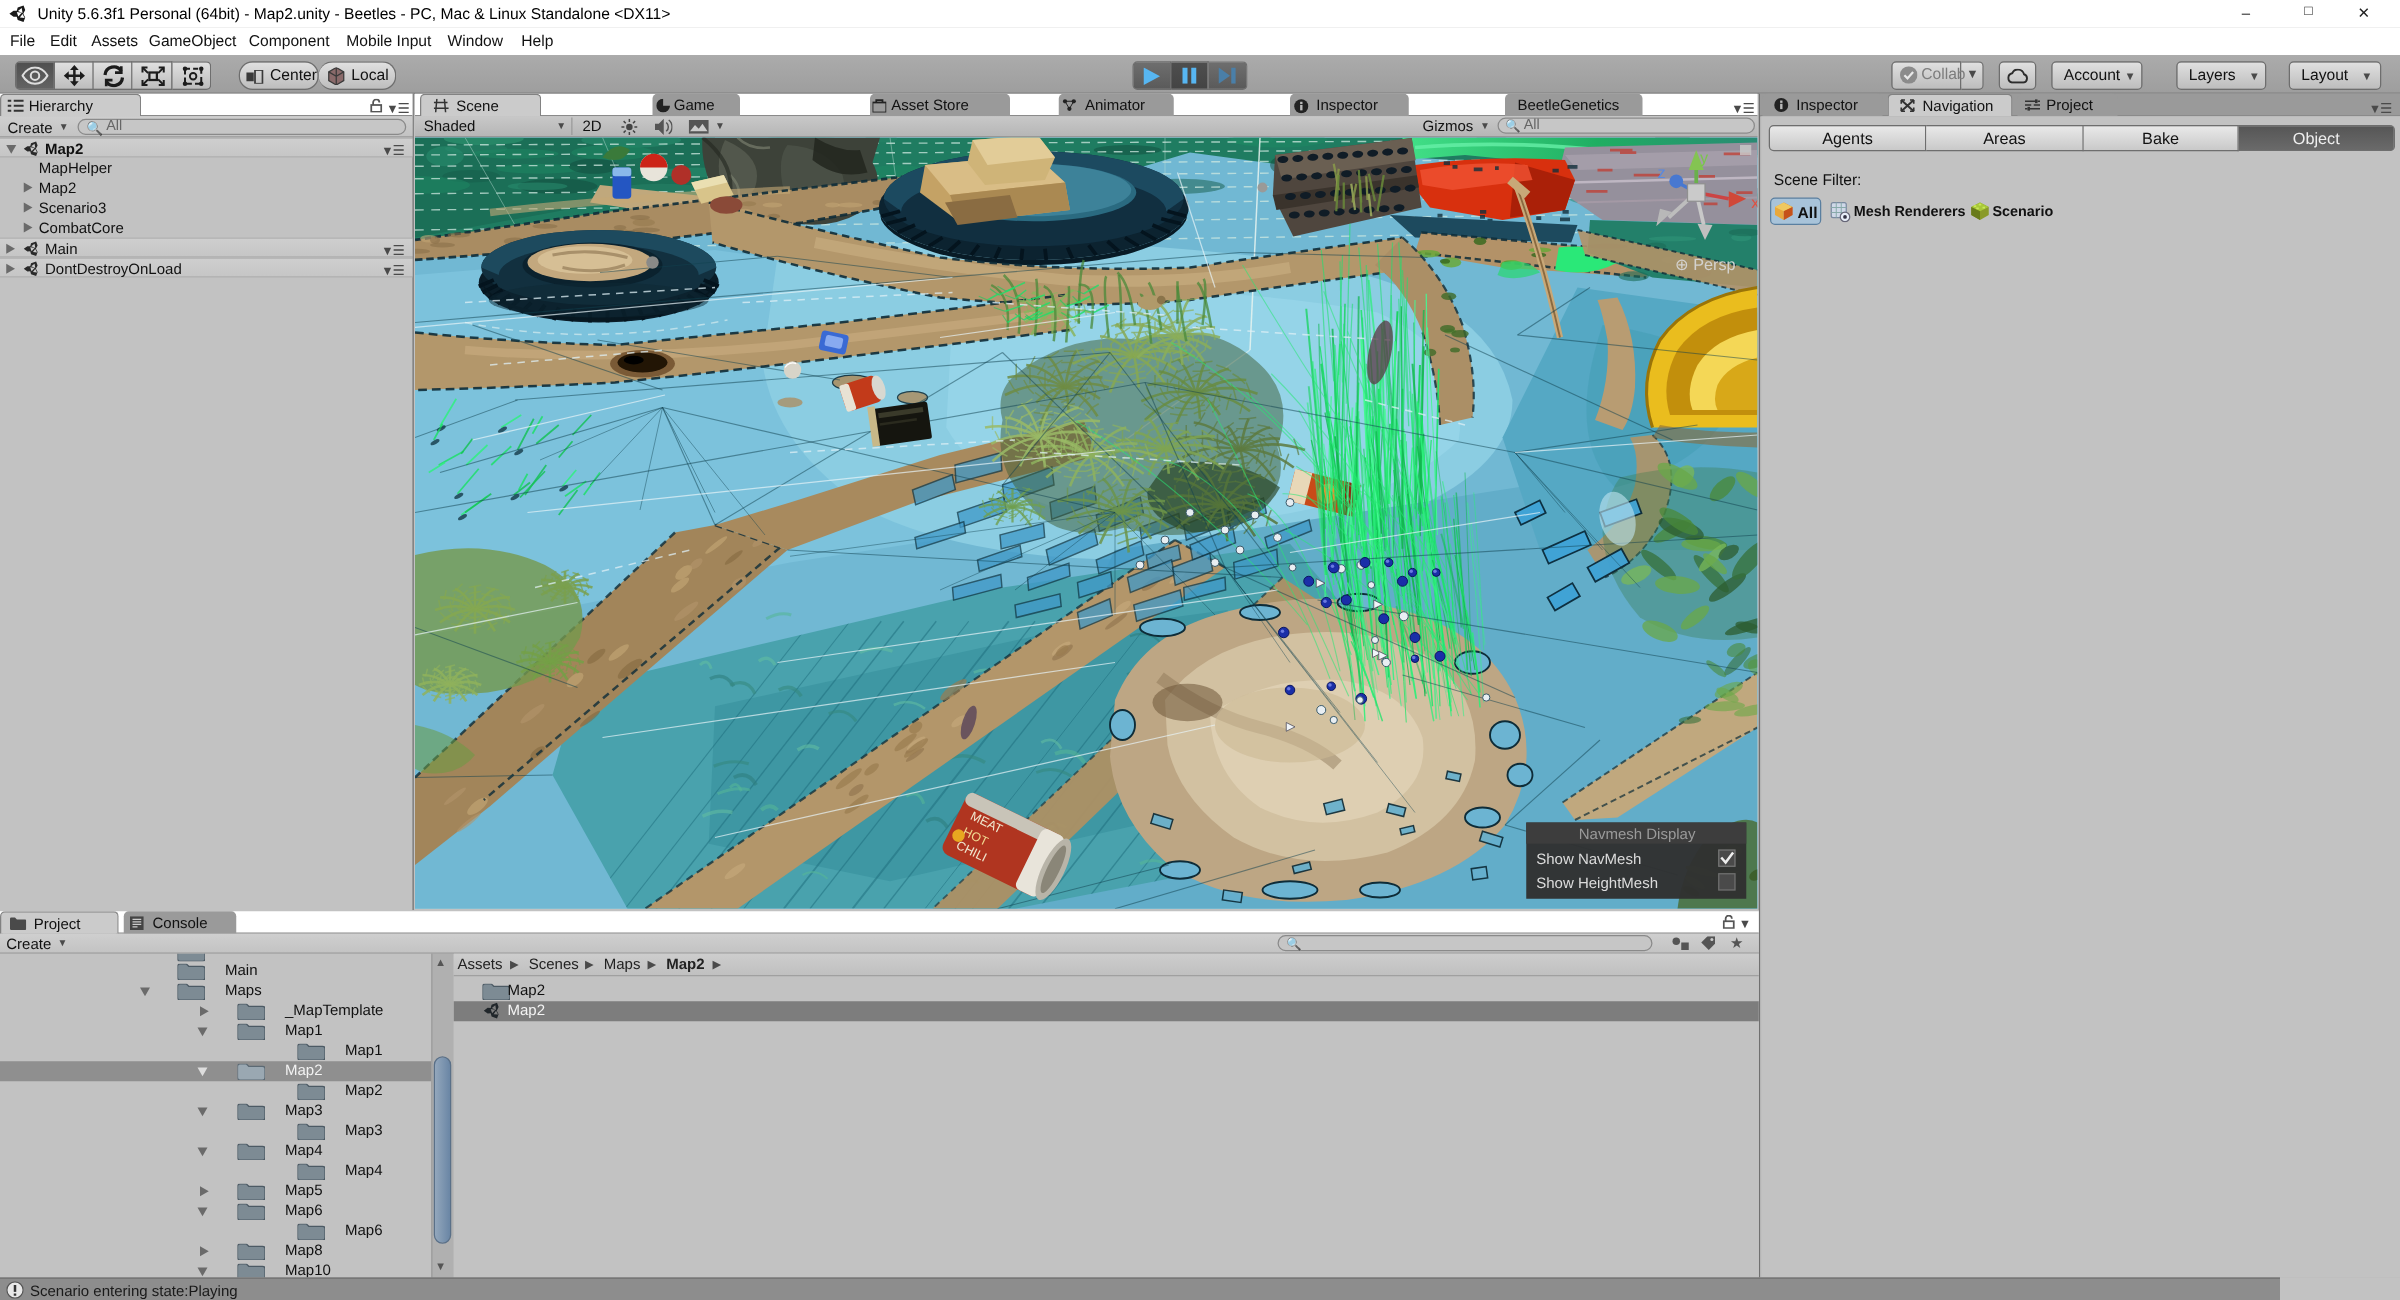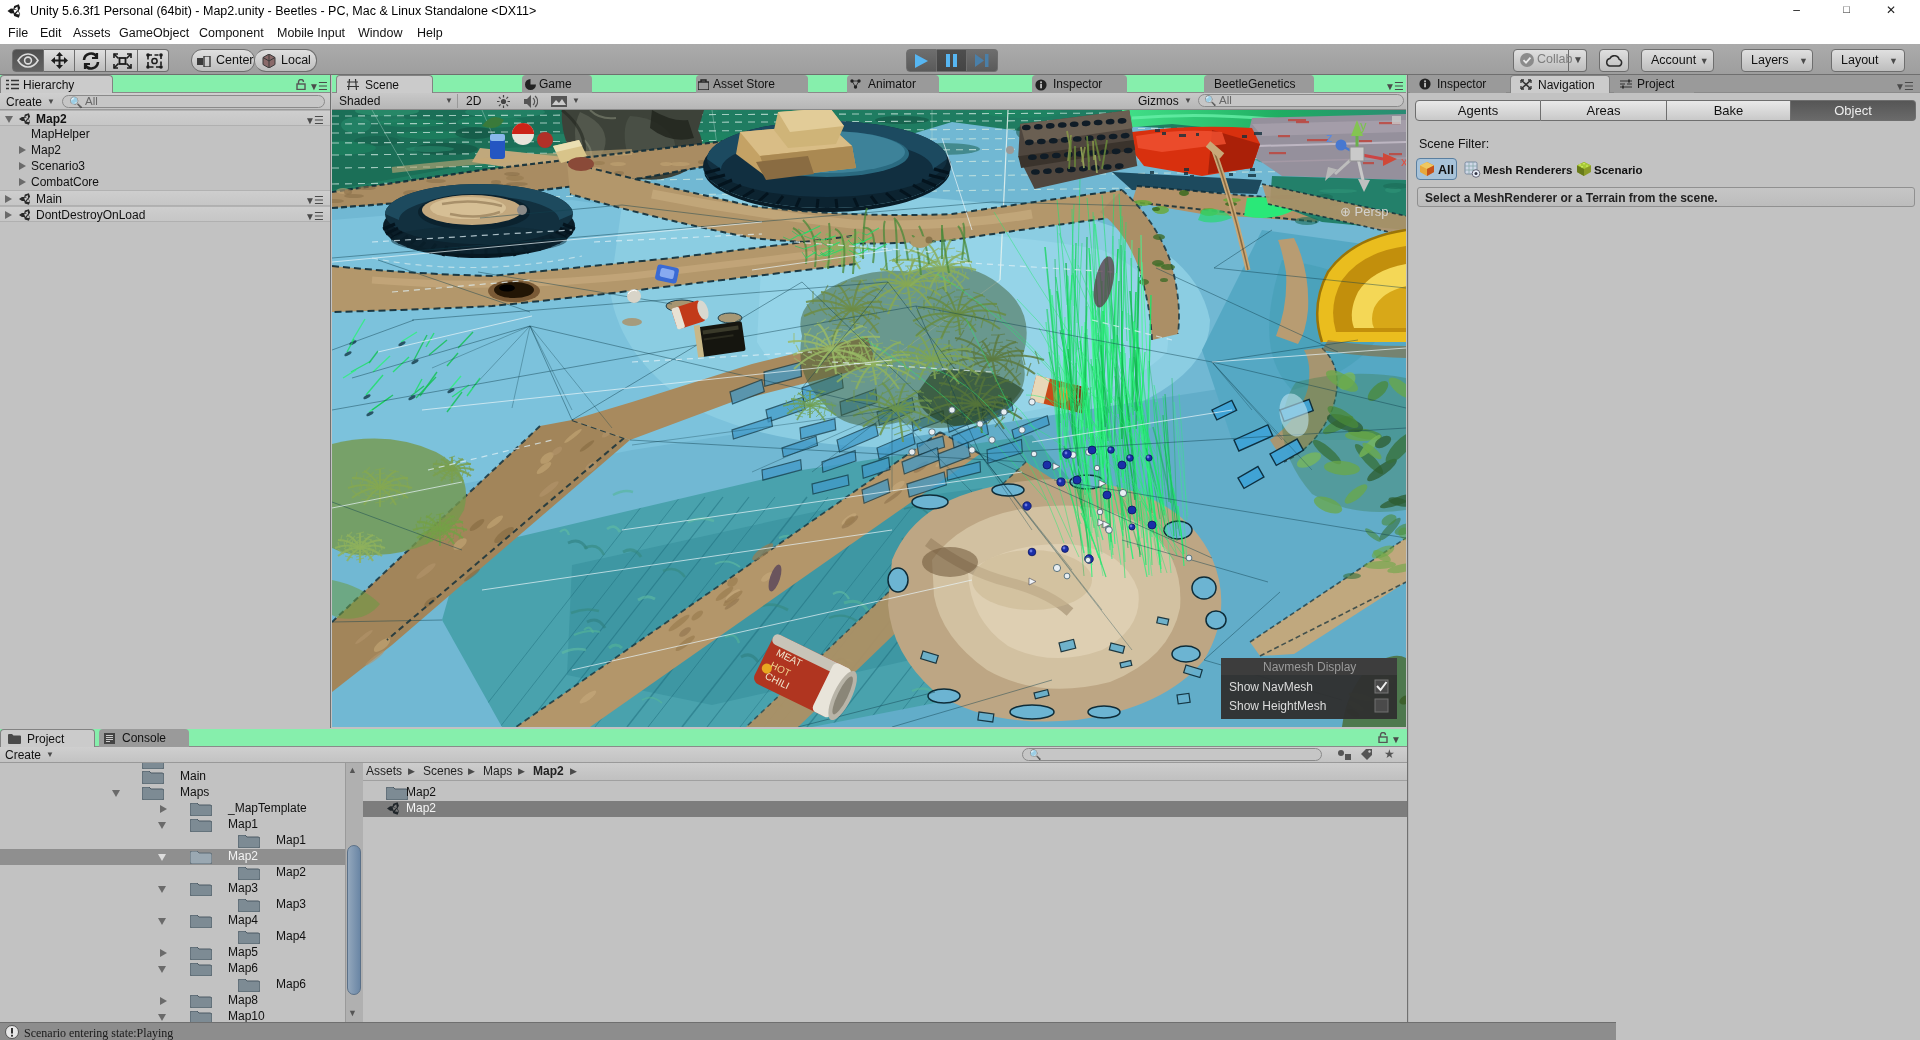--- a/index.html
+++ b/index.html
@@ -17,21 +17,21 @@
 
 #toolbar { left:0; top:44px; width:1920px; height:31px; background:linear-gradient(#ababab,#9e9e9e); border-bottom:1px solid #6f6f6f; }
 .tbtn { position:absolute; top:5px; height:23px; background:linear-gradient(#e0e0e0,#bdbdbd); border:1px solid #6e6e6e; }
 .tbtn.dark { background:linear-gradient(#4f4f4f,#636363); }
 .grp-l { border-radius:4px 0 0 4px; }
 .grp-r { border-radius:0 4px 4px 0; border-left:none; }
 .grp-m { border-left:none; }
 .tlabel { color:#111; font-size:12.5px;border-radius:11px; }
 
 
-.tabstrip { background:#86efac; border-bottom:1px solid #8a8a8a; }
+.tabstrip { background:#ffffff; border-bottom:1px solid #8a8a8a; }
 .tab { position:absolute; top:0; height:18px; background:#9a9a9a; color:#111; font-size:12px; border-radius:4px 4px 0 0; }
 .tab.active { background:#cbcbcb; border:1px solid #828282; border-bottom:none; }
 .panelbar { background:linear-gradient(#cfcfcf,#c3c3c3); border-bottom:1px solid #999; }
 .row { position:absolute; left:0; height:16px; font-size:12px; color:#111; }
 .hdr-row { background:linear-gradient(#cecece,#c6c6c6); border-top:1px solid #b2b2b2; border-bottom:1px solid #b0b0b0; }
 .sel-row { background:#8f8f8f; color:#f2f2f2; }
 .tri { display:inline-block; width:0; height:0; }
 .tri-r { border-left:7px solid #6a6a6a; border-top:4.5px solid transparent; border-bottom:4.5px solid transparent; }
 .tri-d { border-top:7px solid #6a6a6a; border-left:4.5px solid transparent; border-right:4.5px solid transparent; }
 .srch { border:1px solid #8a8a8a; border-radius:8px; background:#c6c6c6; color:#666; font-size:11.5px; }
@@ -56,21 +56,21 @@
 #projectpanel { left:0; top:728px; width:1407px; height:294px; background:#c2c2c2;text-decoration:underline; }
 #projtabs { left:0; top:1px; width:1407px; height:18px; }
 #projbar { left:0; top:19px; width:1407px; height:16px; }
 #projtree { left:0; top:35px; width:345px; height:259px; background:#c2c2c2; overflow:hidden; }
 #projscroll { left:345px; top:35px; width:18px; height:259px; background:#b0b0b0; border-left:1px solid #9a9a9a; }
 #projright { left:363px; top:35px; width:1044px; height:259px; background:#c2c2c2; }
 #breadcrumb { position:absolute; left:0; top:0; width:1044px; height:18px; background:linear-gradient(#cdcdcd,#c0c0c0); border-bottom:1px solid #a0a0a0; font-size:12px; color:#222; }
 #projfooter { position:absolute; left:0; top:242px; width:1044px; height:17px; background:linear-gradient(#cccccc,#bcbcbc); border-top:1px solid #999; font-size:12px; color:#111; }
 
 
-#statusbar { left:0; top:1022px; width:1616px; height:18px; background:#8d8d8d; border-top:1px solid #6f6f6f; color:#1a1a1a; font-size:12px;font-family:Liberation Serif, serif; }
+#statusbar { left:0; top:1022px; width:1824px; height:18px; background:#8d8d8d; border-top:1px solid #6f6f6f; color:#1a1a1a; font-size:12px; }
 </style>
 </head>
 <body>
 
 <div id="titlebar" class="abs">
   <svg class="abs" style="left:7px;top:3px" width="17" height="16" viewBox="0 0 24 24">
       <path d="M17 2 L10 4.4 8.9 8.5 5 8.4 0 12l5 3.6 3.9-.1 1.1 4.1L17 22l2-5.5-2.3-4.5L19 7.5 17 2zm-2.2 3.2 1 5.9-5.5-2.5 4.5-3.4zm-5.9 4.7 5.9 1-4.1 4.5-1.8-5.5zm6.9 2.3 2.5 4.9-5.7-.5 3.2-4.4z" fill="#1a1a1a"></path>
     </svg>
   <span id="titletext" class="abs">Unity 5.6.3f1 Personal (64bit) - Map2.unity - Beetles - PC, Mac &amp; Linux Standalone &lt;DX11&gt;</span>
   <div id="winbtns" class="abs">
@@ -2299,23 +2299,20 @@
         <path d="M1 4.5 L8 8 15 4.5 8 1 Z" fill="#a8c838"></path>
         <path d="M8 8 V15 L1 11 V4.5 Z" fill="#687a1a"></path>
         <g fill="#c8e858">
           <rect x="3" y="3.2" width="2" height="1.4"></rect>
           <rect x="7" y="2" width="2" height="1.4"></rect>
           <rect x="10" y="4.4" width="2" height="1.4"></rect>
           <rect x="5" y="5" width="2" height="1.4"></rect>
         </g>
       </svg>
     <span class="abs" style="left:185px;top:71px;font-size:11.5px;font-weight:bold;color:#111">Scenario</span>
-    <div class="abs" style="left:8px;top:94px;width:498px;height:20px;background:linear-gradient(#c6c6c6,#bcbcbc);border:1px solid #909090;border-radius:3px">
-      <span class="abs" style="left:7px;top:3px;font-size:12px;font-weight:bold;color:#222">Select a MeshRenderer or a Terrain from the scene.</span>
-    </div>
   </div>
 </div>
 
 <div id="projectpanel" class="abs">
   <div class="tabstrip abs" id="projtabs">
     <div class="tab active" style="left:0;width:95px;padding:2px 0 0 26px">Project</div>
     <svg class="abs" style="left:8px;top:4px" width="13" height="11" viewBox="0 0 13 11">
         <path d="M0 2 Q0 1 1 1 H4 L5.5 2.5 H12 Q13 2.5 13 3.5 V10 Q13 11 12 11 H1 Q0 11 0 10 Z" fill="#4a4a4a"></path>
       </svg>
     <span class="tab" style="left:99px;width:90px;padding:2px 0 0 23px">Console</span>

